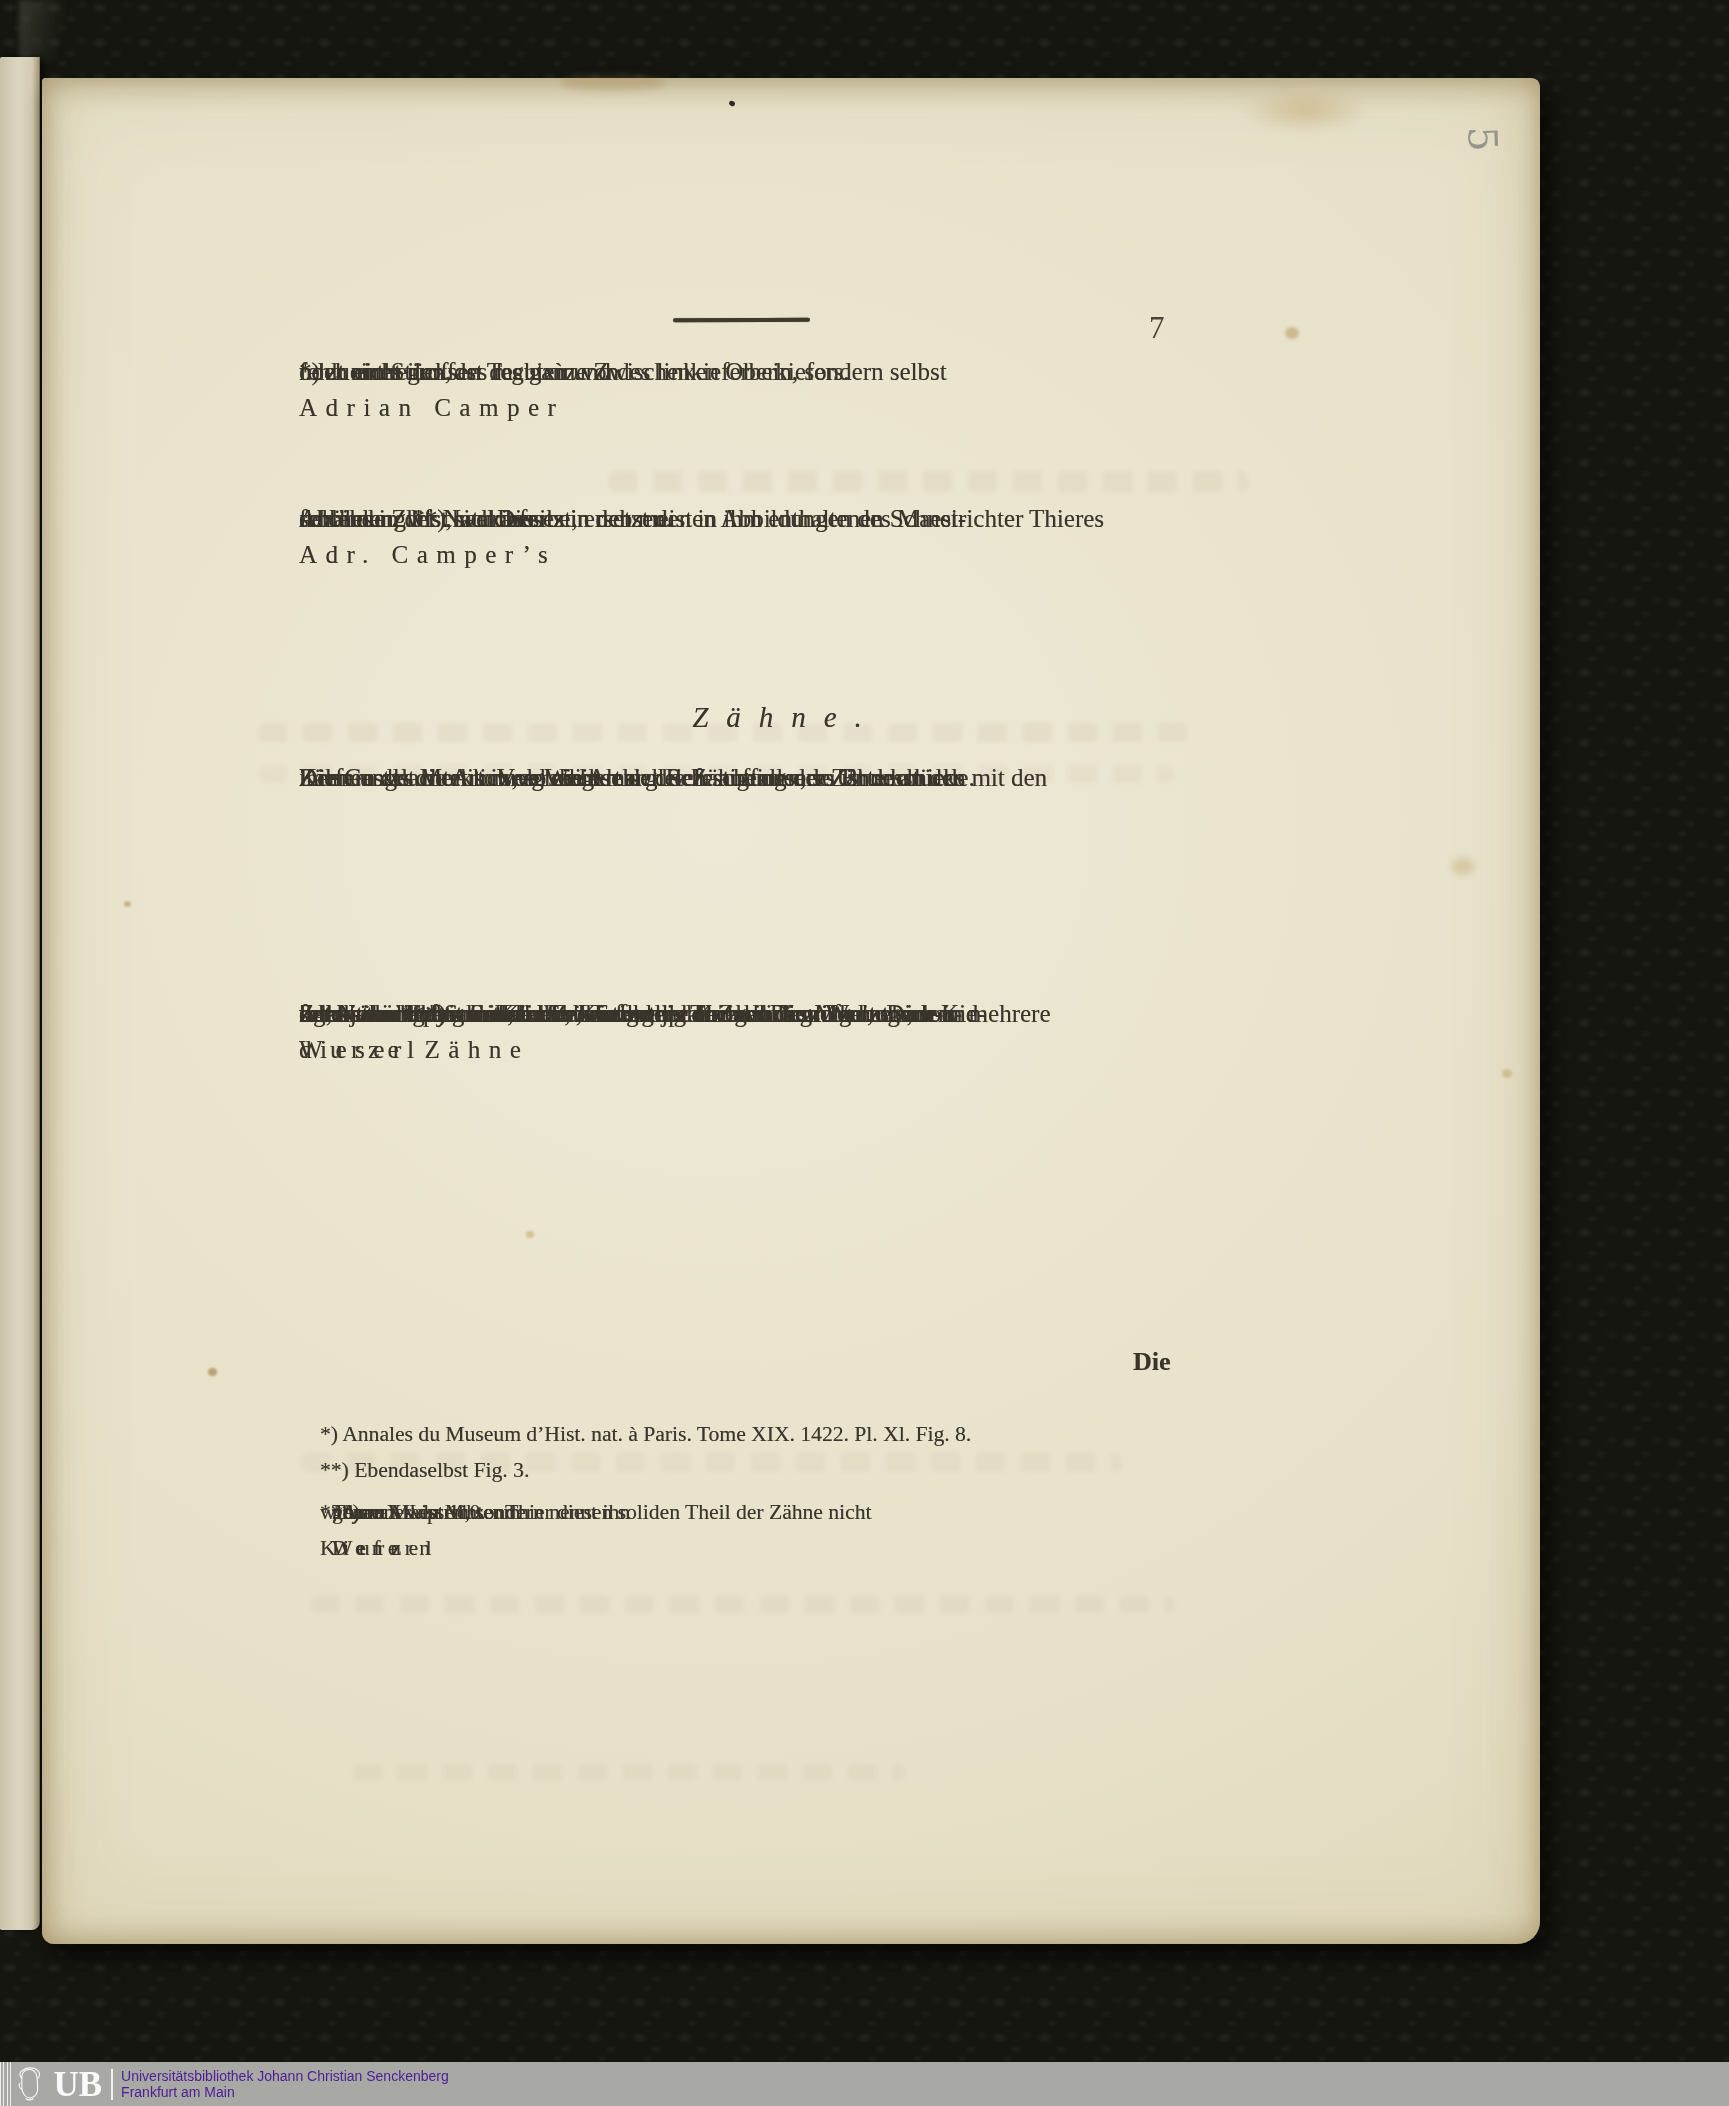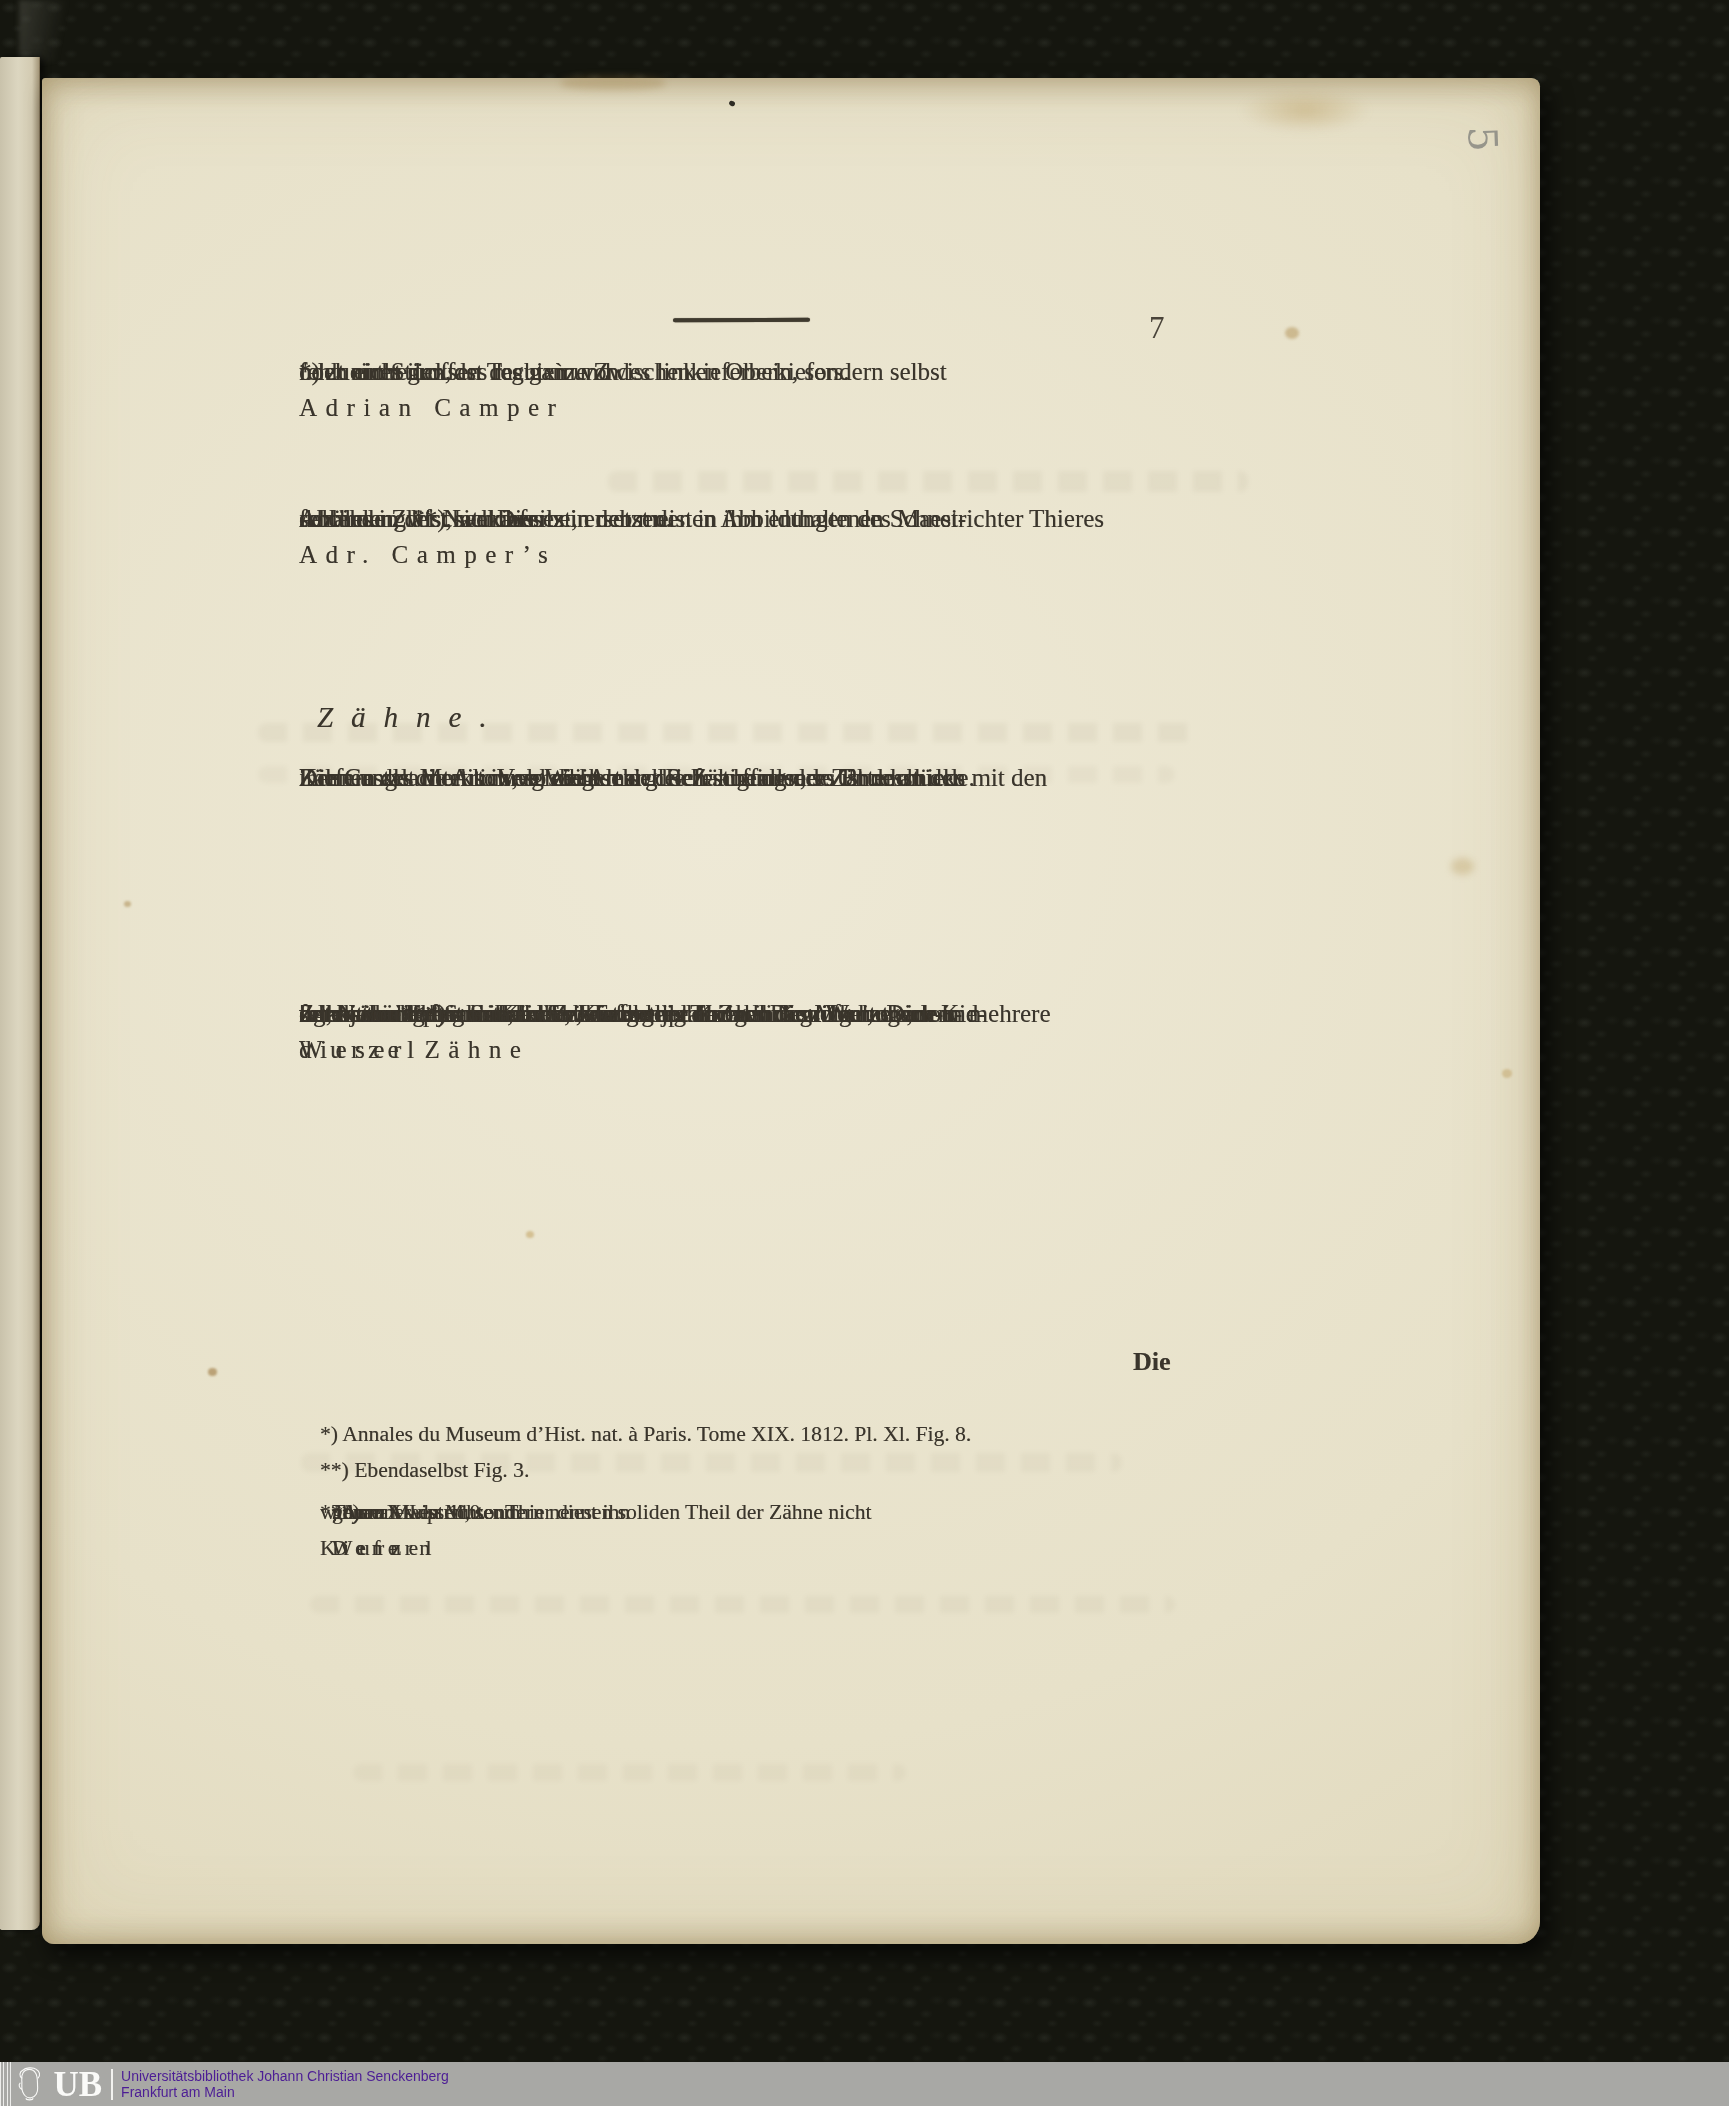--- a/index.html
+++ b/index.html
@@ -39,21 +39,21 @@
   .rule{left:631px;top:240px;width:137px;height:4.3px;background:#3f3a2e;border-radius:2.6px;transform:rotate(-0.3deg);
     box-shadow:0 0 0.9px rgba(63,58,46,.8);}
   .pageno{left:1107px;top:232px;font-size:31px;color:#4a443a;}
   .pencil{left:1428px;top:38px;font-size:40px;color:#84847e;opacity:.8;transform:rotate(88deg);font-family:"DejaVu Serif",serif;}
   .para,.fn,.heading,.catchword{position:absolute;text-shadow:0.3px 0.4px 0.6px rgba(58,52,40,.5);}
   .para{left:257px;width:956px;font-size:25px;}
   #p0{top:274px;line-height:40px;}
   #p1{top:421px;line-height:40px;}
   #p2{top:681px;line-height:37px;}
   #p3{top:917px;line-height:37px;}
-  .heading{left:257px;top:623px;width:956px;text-align:left;font-style:italic;
+  .heading{left:257px;top:623px;width:956px;text-align:center;font-style:italic;
     font-size:29px;letter-spacing:.62em;text-indent:.62em;}
   .catchword{left:1091px;top:1269px;font-size:26px;font-weight:bold;}
   .fn{left:278px;width:899px;font-size:21.6px;line-height:31px;}
   #f0{top:1341px;} #f1{top:1377px;} #f2{top:1419px;}
   .ln{position:relative;text-align:justify;text-align-last:justify;}
   .ln-end{text-align-last:left;}
   .ln-indent{text-indent:99px;}
   .fn-cont{padding-left:12px;}
   .seg-sp{letter-spacing:.34em;margin-top:36px;}
   .seg-it{font-style:italic;}
@@ -183,21 +183,21 @@
           <span class="seg-n">tigkeit nicht nur von der Substanz aller übrigen Knochen, sondern</span>
         </div>
         <div class="ln ln-end">
           <span class="seg-n">selbst von der Substanz der Kiefer.</span>
         </div>
       </div>
     <div class="catchword">Die</div>
 
     <div class="fn" id="f0">
         <div class="ln ln-end">
-          <span class="seg-n">*) Annales du Museum d’Hist. nat. à Paris.  Tome XIX.  1812.  Pl. Xl.  Fig. 8.</span>
+          <span class="seg-n">*) Annales du Museum d’Hist. nat. à Paris.  Tome XIX.  1422.  Pl. Xl.  Fig. 8.</span>
         </div>
       </div>
     <div class="fn" id="f1">
         <div class="ln ln-end">
           <span class="seg-n">**) Ebendaselbst Fig. 3.</span>
         </div>
       </div>
     <div class="fn" id="f2">
         <div class="ln">
           <span class="seg-n">***) </span>

